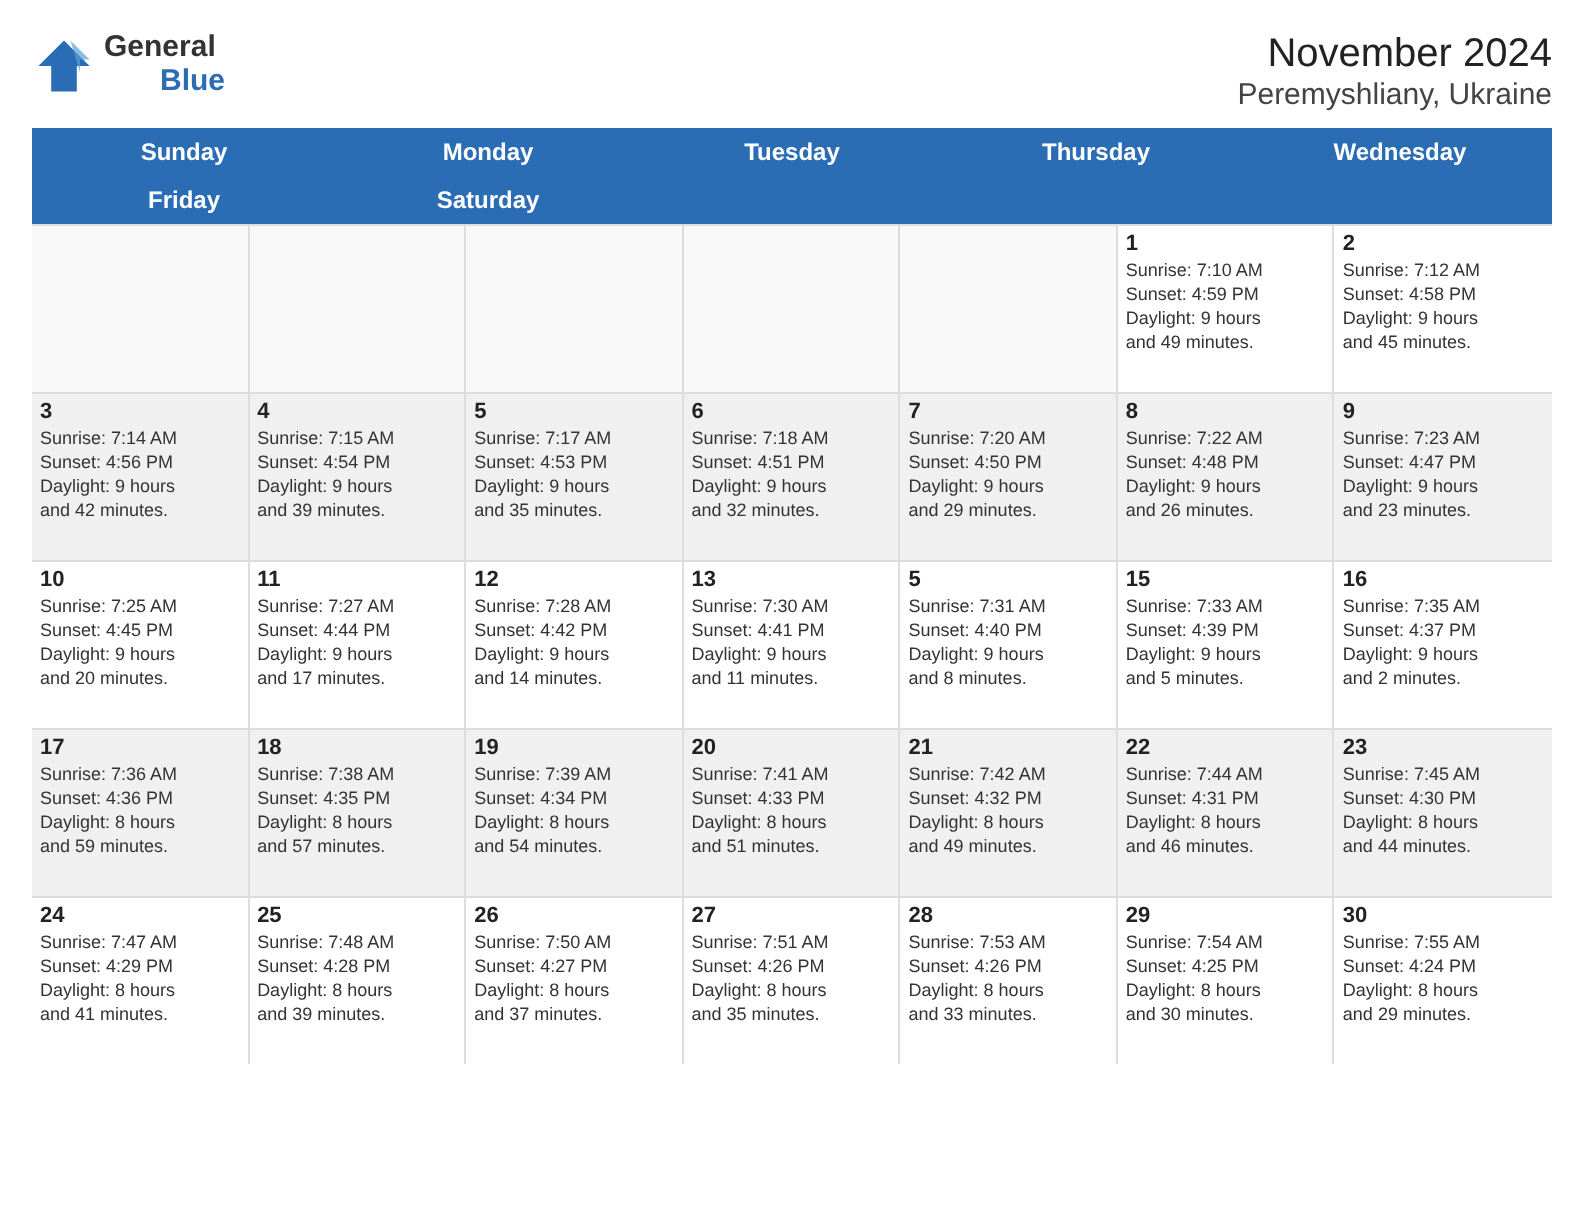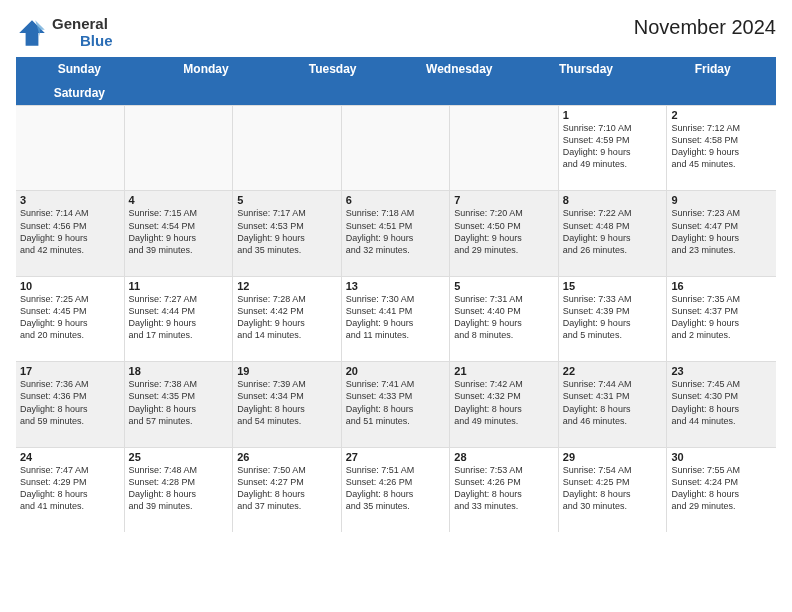--- a/index.html
+++ b/index.html
@@ -61,21 +61,21 @@
       font-size: 15px;
       color: #444;
     }
     .calendar {
       flex: 1;
       display: flex;
       flex-direction: column;
     }
     .cal-header {
       display: grid;
-      grid-template-columns: repeat(6, 1fr);
+      grid-template-columns: repeat(5, 1fr);
       background: #2a6db5;
     }
     .cal-header-cell {
       color: #fff;
       font-size: 12px;
       font-weight: bold;
       text-align: center;
       padding: 5px 2px;
     }
     .cal-body {
@@ -136,29 +136,30 @@
         <polygon points="20,4 36,20 28,20 28,36 12,36 12,20 4,20" fill="#2a6db5"></polygon>
         <polygon points="24,4 36,16 30,16 30,24" fill="#5a9fd4" opacity="0.7"></polygon>
       </svg>
       <div class="logo-text">
         <span class="logo-general">General</span>
         <span class="logo-blue">Blue</span>
       </div>
     </div>
     <div class="title-block">
       <div class="month-title">November 2024</div>
+      <div class="location">Peremyshliany, Ukraine</div>
     </div>
   </div>
   <div class="calendar">
     <div class="cal-header">
     <div class="cal-header-cell">Sunday</div>
         <div class="cal-header-cell">Monday</div>
         <div class="cal-header-cell">Tuesday</div>
+        <div class="cal-header-cell">Thursday</div>
         <div class="cal-header-cell">Wednesday</div>
-        <div class="cal-header-cell">Thursday</div>
         <div class="cal-header-cell">Friday</div>
         <div class="cal-header-cell">Saturday</div>
       </div>
     <div class="cal-body border-top">
     <div class="cal-row">
           <div class="cal-cell empty"></div>
           <div class="cal-cell empty"></div>
           <div class="cal-cell empty"></div>
           <div class="cal-cell empty"></div>
           <div class="cal-cell empty"></div>

